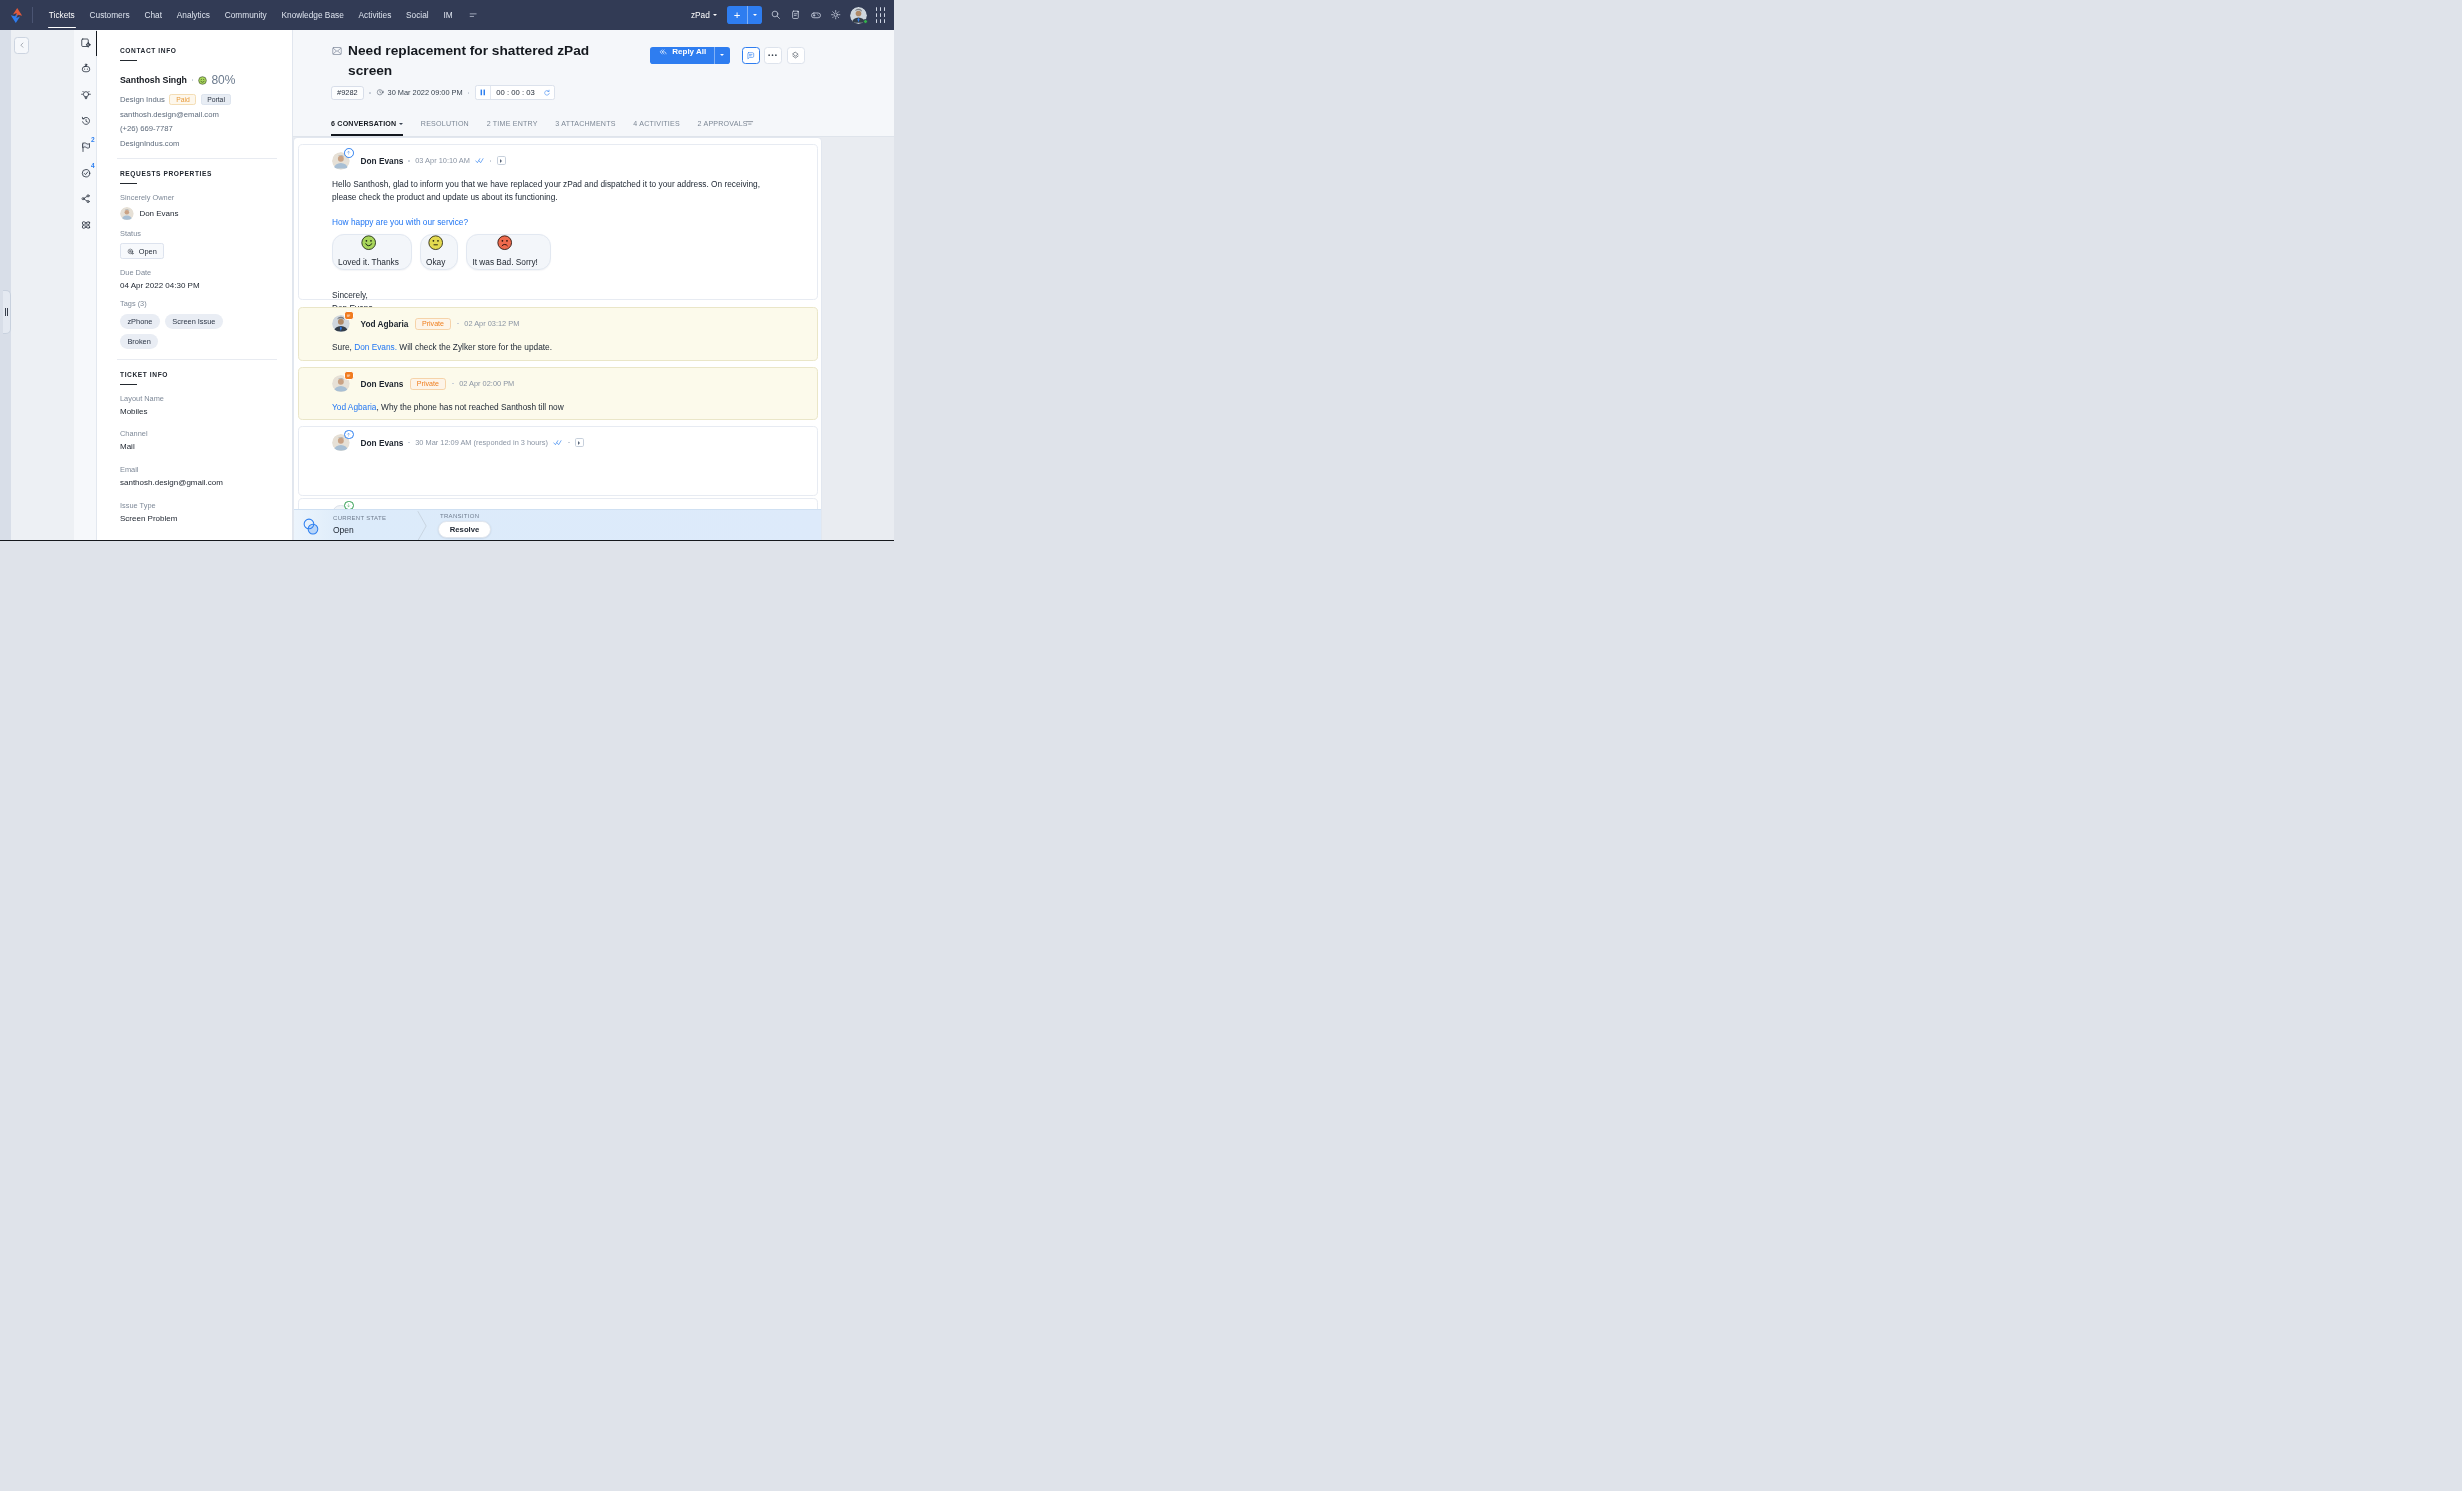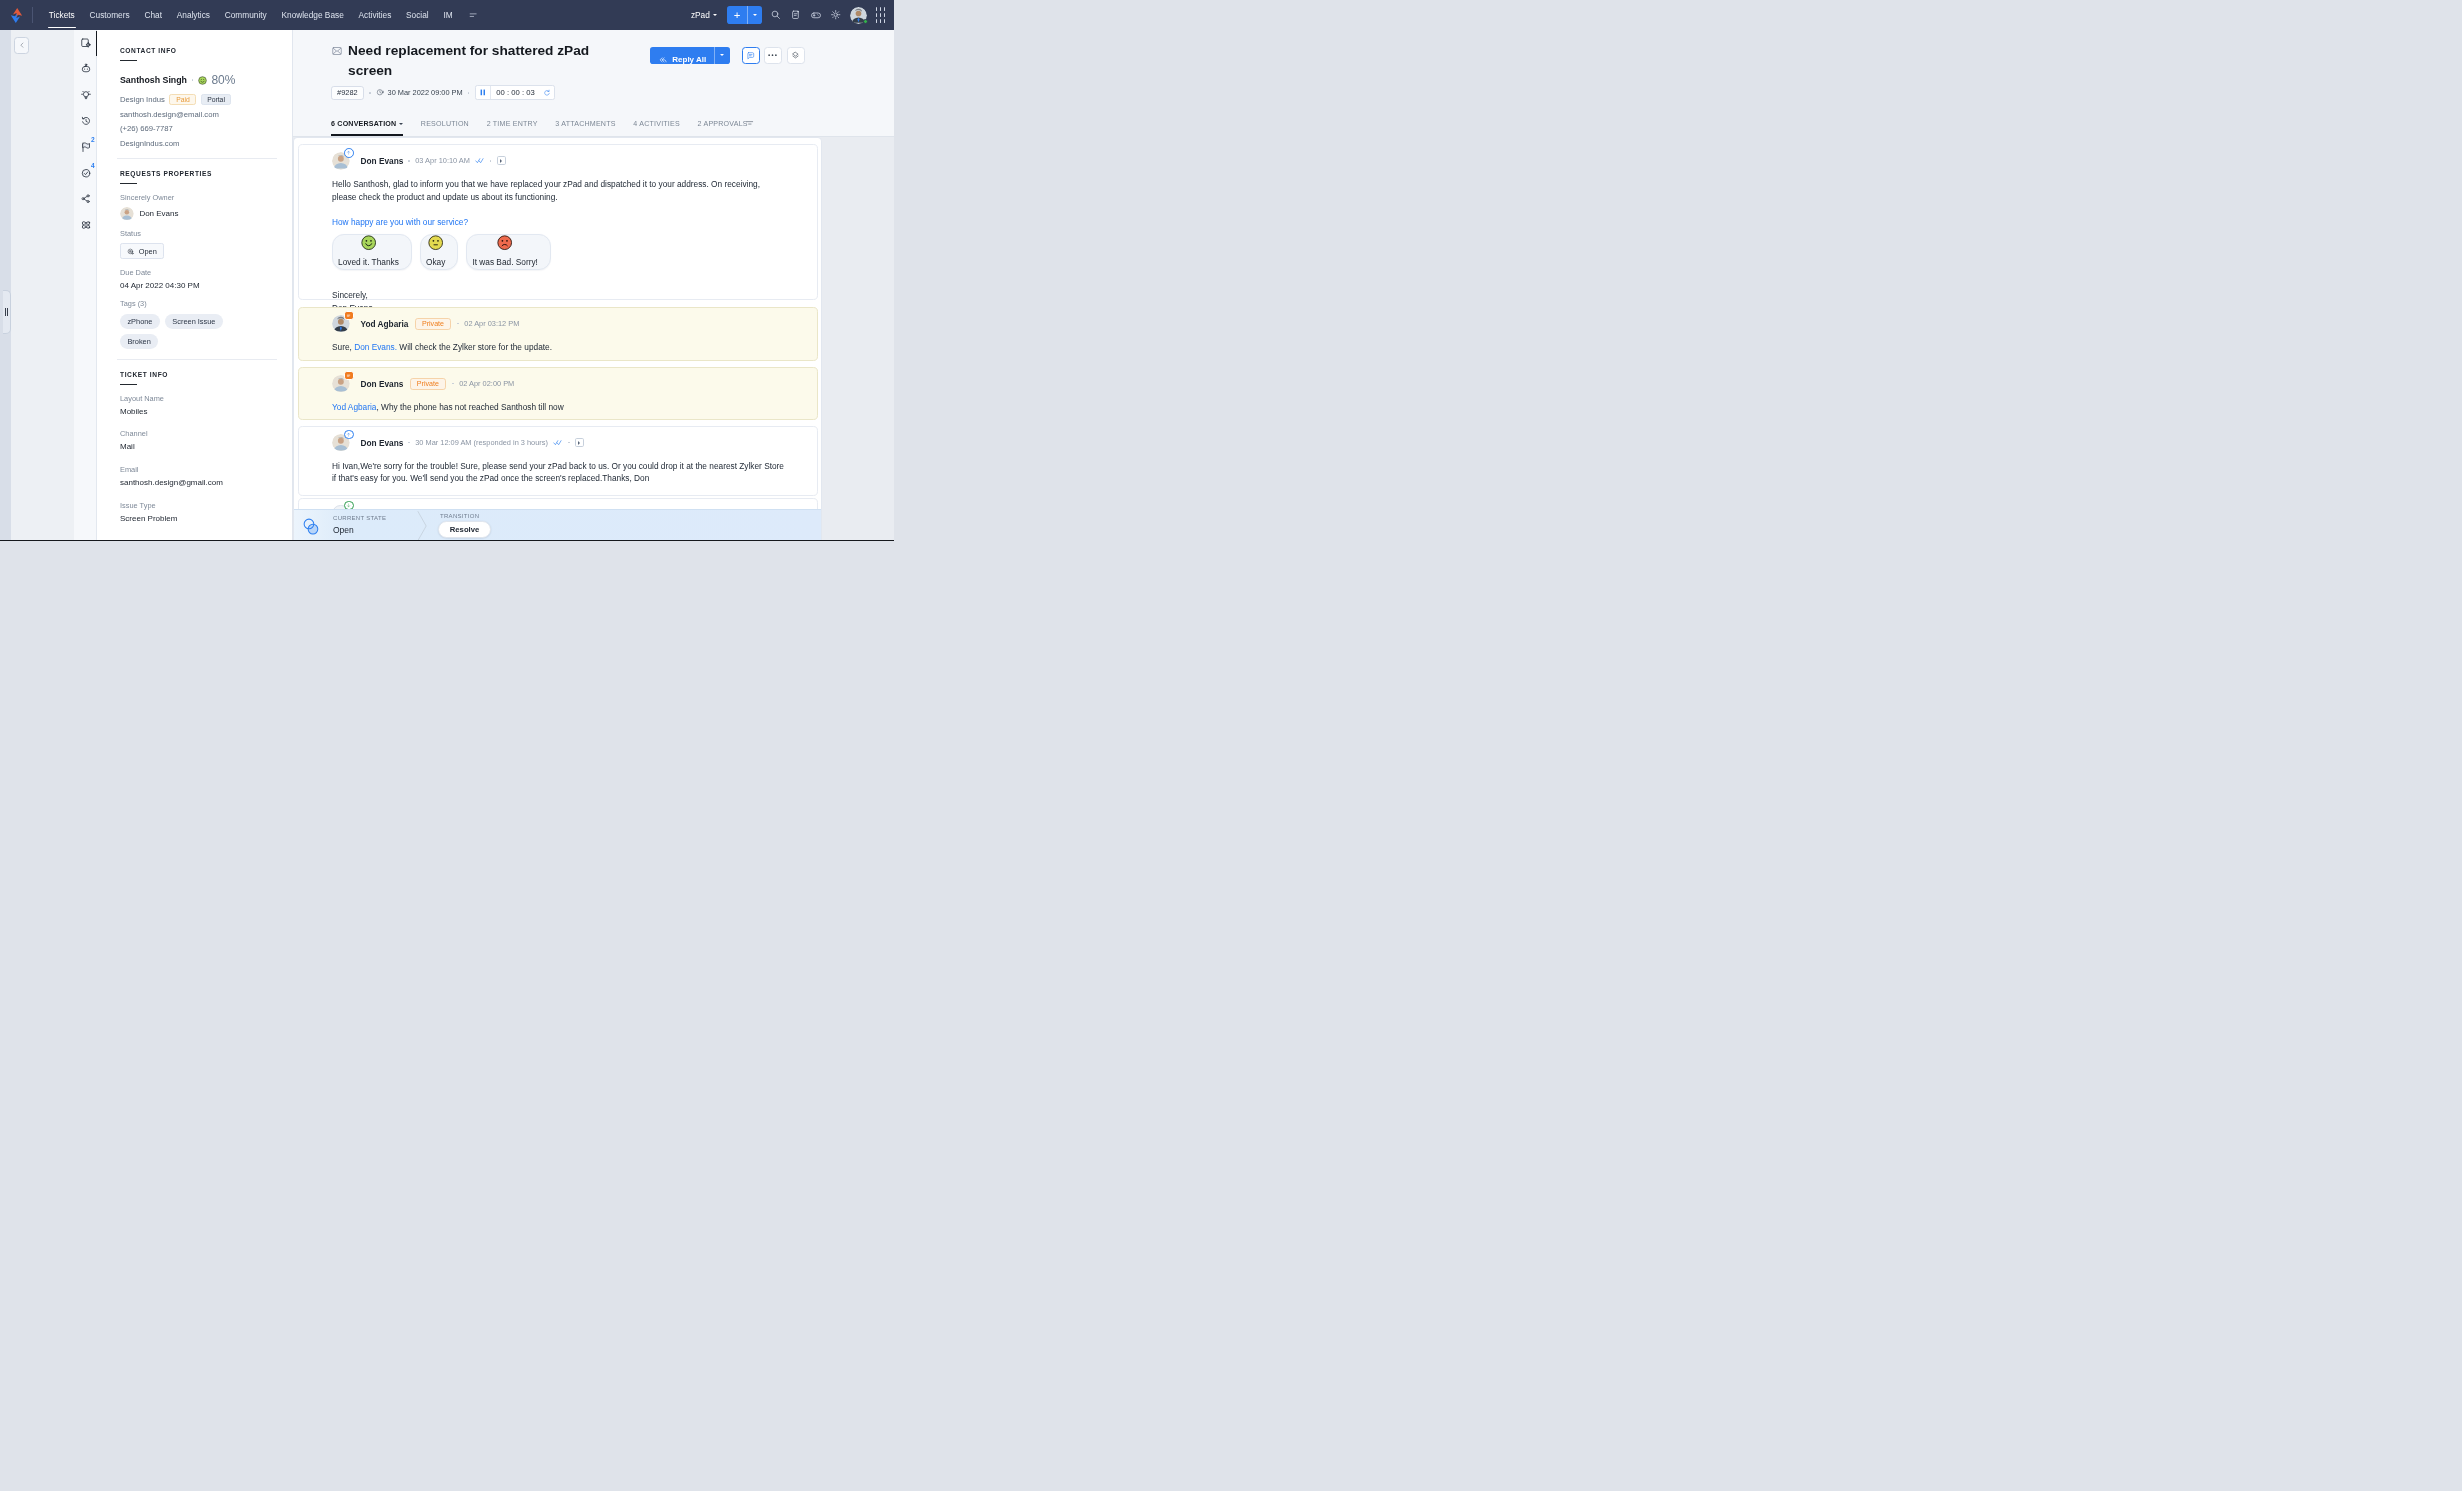--- a/index.html
+++ b/index.html
@@ -82,21 +82,21 @@
   .meta-row { position:absolute; left:38px; top:55px; display:flex; align-items:center; gap:5.1px;}
   .tkid { border:0.6px solid #d8dee9; background:#fcfdfe; border-radius:2.8px; padding:1.7px 5.1px; font-size:7.4px; color:#2a3340;}
   .meta-date { display:flex; align-items:center; gap:3.4px; font-size:7.4px; color:#3a4450;}
   .meta-date .icon{ color:#55606e;}
   .timer { display:flex; align-items:center; height:15.4px; border:0.6px solid #dce2ec; background:#fff; border-radius:2.3px; overflow:hidden;}
   .timer-pause { width:15px; display:flex; align-items:center; justify-content:center; color:#2d7ff0; border-right:0.6px solid #e3e8f0; height:100%; cursor:pointer;}
   .timer-time { padding:0 5.7px; font-size:7.7px; color:#262e3a;}
   .timer-refresh { width:13.7px; display:flex; align-items:center; justify-content:center; color:#2d7ff0; height:100%; cursor:pointer;}
   .actions { position:absolute; top:16.5px; right:0; left:0; height:17.7px;}
   .replyall { position:absolute; left:357px; display:flex; align-items:stretch; height:17.7px; background:#2e7df0; border-radius:2.8px; overflow:hidden; color:#fff; cursor:pointer;}
-  .ra-main { display:flex; align-items:flex-end; gap:4.6px; padding:0 8px; font-size:8px; font-weight:bold;}
+  .ra-main { display:flex; align-items:flex-start; gap:4.6px; padding:0 8px; font-size:8px; font-weight:bold;}
   .ra-sep { width:0.6px; background:rgba(255,255,255,.4);}
   .ra-caret { width:15px; display:flex; align-items:center; justify-content:center;}
   .sq-btn { position:absolute; top:0; width:17.7px; height:17.7px; border-radius:3.4px; background:#fff; border:0.6px solid #dde3ec; display:flex; align-items:center; justify-content:center; color:#39434f; cursor:pointer;}
   .sq-btn.blue { border:0.9px solid #2e7df0; color:#2e7df0;}
   .tabs { position:absolute; left:38px; bottom:0; display:flex; gap:17.7px;}
   .tab { position:relative; padding-bottom:8.5px; font-size:7.1px; letter-spacing:0.2px; color:#7c8795; cursor:pointer; display:flex; align-items:center; gap:2.8px;}
   .tab.active { color:#14181f; font-weight:bold;}
   .tab.active::after { content:""; position:absolute; left:0; right:0; bottom:0; height:1.7px; background:#14181f;}
   .tab .caret-down{ border-top-color:#3a4452; border-left-width:2px; border-right-width:2px; border-top-width:2.6px;}
   .tab-sort { position:absolute; left:452px; bottom:8px; color:#55606e; cursor:pointer;}
@@ -638,21 +638,20 @@
             <svg class="icon" width="9.7" height="7.4" viewBox="0 0 24 18" stroke-width="1.8">
                 <polyline points="2,9.5 6,14 12,4"></polyline>
                 <polyline points="10,9.5 14,14 20,4"></polyline>
               </svg>
           </span>
           <span class="m-sep"></span>
           <span class="mini-box">
               <i></i>
             </span>
         </div>
-        <div class="msg-body">Hi Ivan,We're sorry for the trouble! Sure, please send your zPad back to us. Or you could drop it at the nearest Zylker Store if that's easy for you. We'll send you the zPad once the screen's replaced.Thanks, Don</div>
       </div>
 
       <div class="msg-card" style="top:360px;height:51px">
         <div class="msg-head" style="padding-top:5.7px">
           <span class="av initials">
             <i>SS</i>
             <span class="av-badge green">
               <svg class="icon" width="5.1" height="5.1" viewBox="0 0 24 24" stroke-width="2.6">
                   <line x1="12" y1="4" x2="12" y2="18"></line>
                   <polyline points="6,12 12,19 18,12"></polyline>

